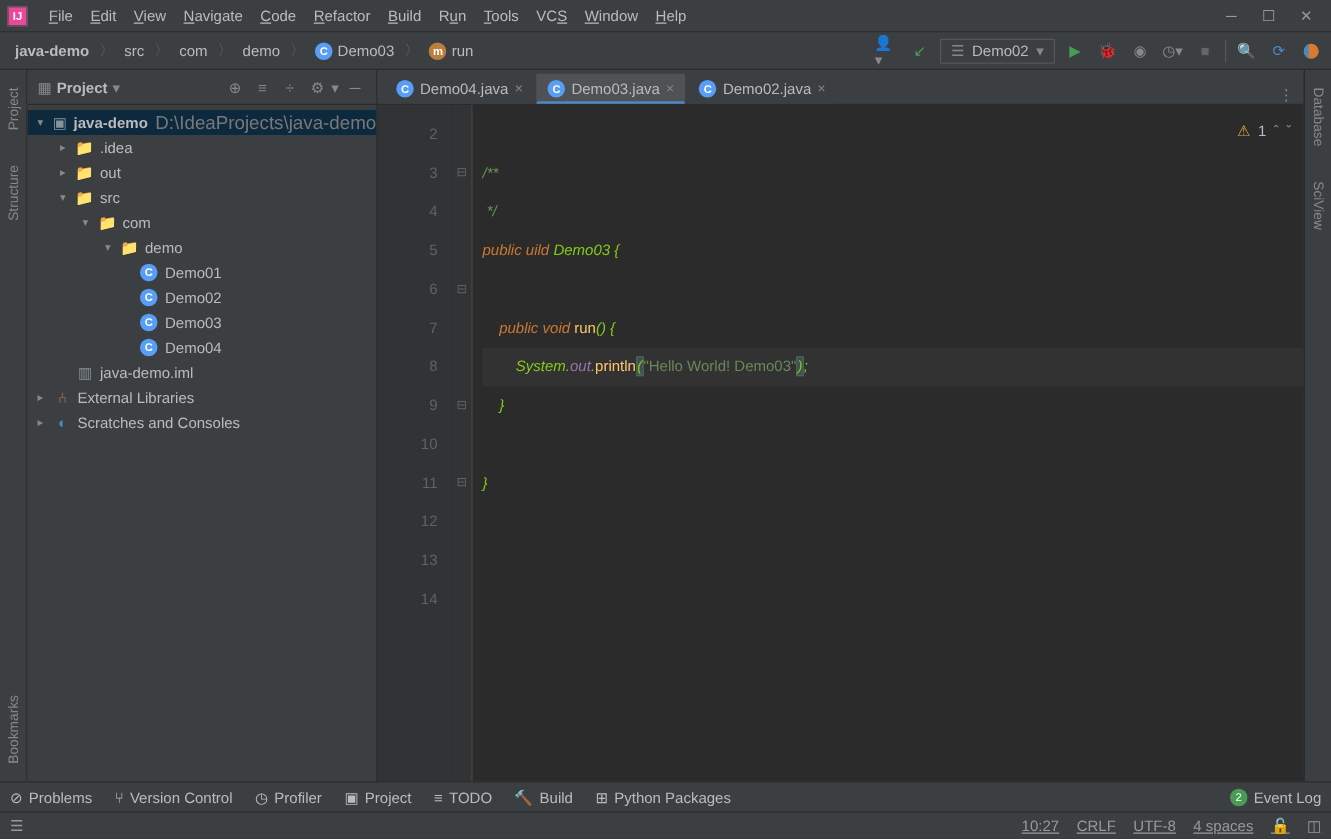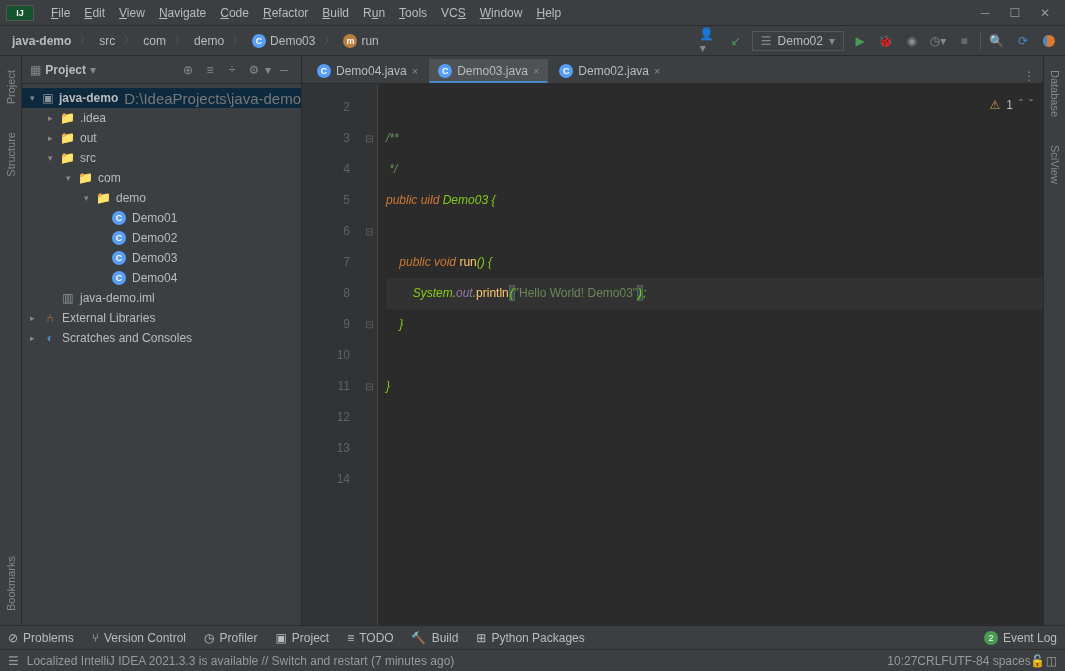--- a/index.html
+++ b/index.html
@@ -1,18 +1,18 @@
 <!DOCTYPE html>
 <html><head>
 <meta charset="utf-8">
 <style>
 * { margin:0; padding:0; box-sizing:border-box; font-family:"Segoe UI",Arial,sans-serif; font-size:12px; }
 body { background:#3c3f41; color:#bbbbbb; width:1065px; height:671px; overflow:hidden; display:flex; flex-direction:column; }
 .titlebar { height:26px; background:#3c3f41; display:flex; align-items:center; padding:0 6px; border-bottom:1px solid #2b2b2b; }
-.app-icon { width:28px; height:16px; background:#14532d; color:#fff; display:flex; align-items:center; justify-content:center; font-size:9px; font-weight:bold; margin-right:10px; border:1px solid #555;}
+.app-icon { width:16px; height:16px; background:#ec4899; color:#fff; display:flex; align-items:center; justify-content:center; font-size:9px; font-weight:bold; margin-right:10px; border:1px solid #555;}
 .menu-item { padding:3px 7px; cursor:pointer; color:#bbbbbb; }
 .menu-item u { text-decoration:underline; }
 .title-text { flex:1; text-align:center; color:#777; font-size:12px; }
 .win-btns { display:flex; gap:18px; margin-left:auto; padding-right:8px;}
 .win-btn { width:12px; height:12px; color:#999; display:flex; align-items:center; justify-content:center; cursor:pointer;}
 
 .navbar { height:30px; background:#3c3f41; display:flex; align-items:center; padding:0 6px; border-bottom:1px solid #2b2b2b; }
 .crumb { color:#bbbbbb; padding:2px 6px; display:flex; align-items:center; gap:4px;}
 .crumb-sep { color:#666; margin:0 2px; }
 .crumb-c { width:14px; height:14px; border-radius:50%; background:#589df6; color:#fff; display:inline-flex; align-items:center; justify-content:center; font-size:9px; font-weight:bold;}
@@ -74,21 +74,21 @@
 .inspect { position:absolute; top:6px; right:10px; display:flex; align-items:center; gap:6px; color:#bbb;}
 .warn-tri { color:#d9a343;}
 
 .bottom-tools { height:24px; background:#3c3f41; border-top:1px solid #2b2b2b; display:flex; align-items:center; padding:0 8px; gap:18px;}
 .tool-item { display:flex; align-items:center; gap:5px; color:#bbb; cursor:pointer; font-size:11px;}
 .tool-right { margin-left:auto; display:flex; align-items:center; gap:6px;}
 .badge-n { background:#499c54; color:#fff; border-radius:50%; width:14px; height:14px; font-size:9px; display:flex; align-items:center; justify-content:center;}
 
 .statusbar { height:22px; background:#3c3f41; border-top:1px solid #2b2b2b; display:flex; align-items:center; padding:0 8px; color:#999; font-size:11px;}
 .statusbar .spacer { flex:1;}
-.status-item { cursor:pointer;}
+.status-item { margin-left:14px; cursor:pointer;text-decoration:underline;}
 svg { display:block;}
 </style>
 </head>
 <body>
 
 <div class="titlebar">
   <div class="app-icon">IJ</div>
   <div class="menu-item"><u>F</u>ile</div>
   <div class="menu-item"><u>E</u>dit</div>
   <div class="menu-item"><u>V</u>iew</div>
@@ -351,21 +351,20 @@
   <div class="tool-right">
     <div class="tool-item">
         <span class="badge-n">2</span>
         <span>Event Log</span>
       </div>
   </div>
 </div>
 
 <div class="statusbar">
   <span style="margin-right:8px">☰</span>
-  <span>Localized IntelliJ IDEA 2021.3.3 is available // Switch and restart (7 minutes ago)</span>
   <span class="spacer"></span>
   <span class="status-item">10:27</span>
   <span class="status-item">CRLF</span>
   <span class="status-item">UTF-8</span>
   <span class="status-item">4 spaces</span>
   <span class="status-item">🔓</span>
   <span class="status-item">◫</span>
 </div>
 
 </body></html>

